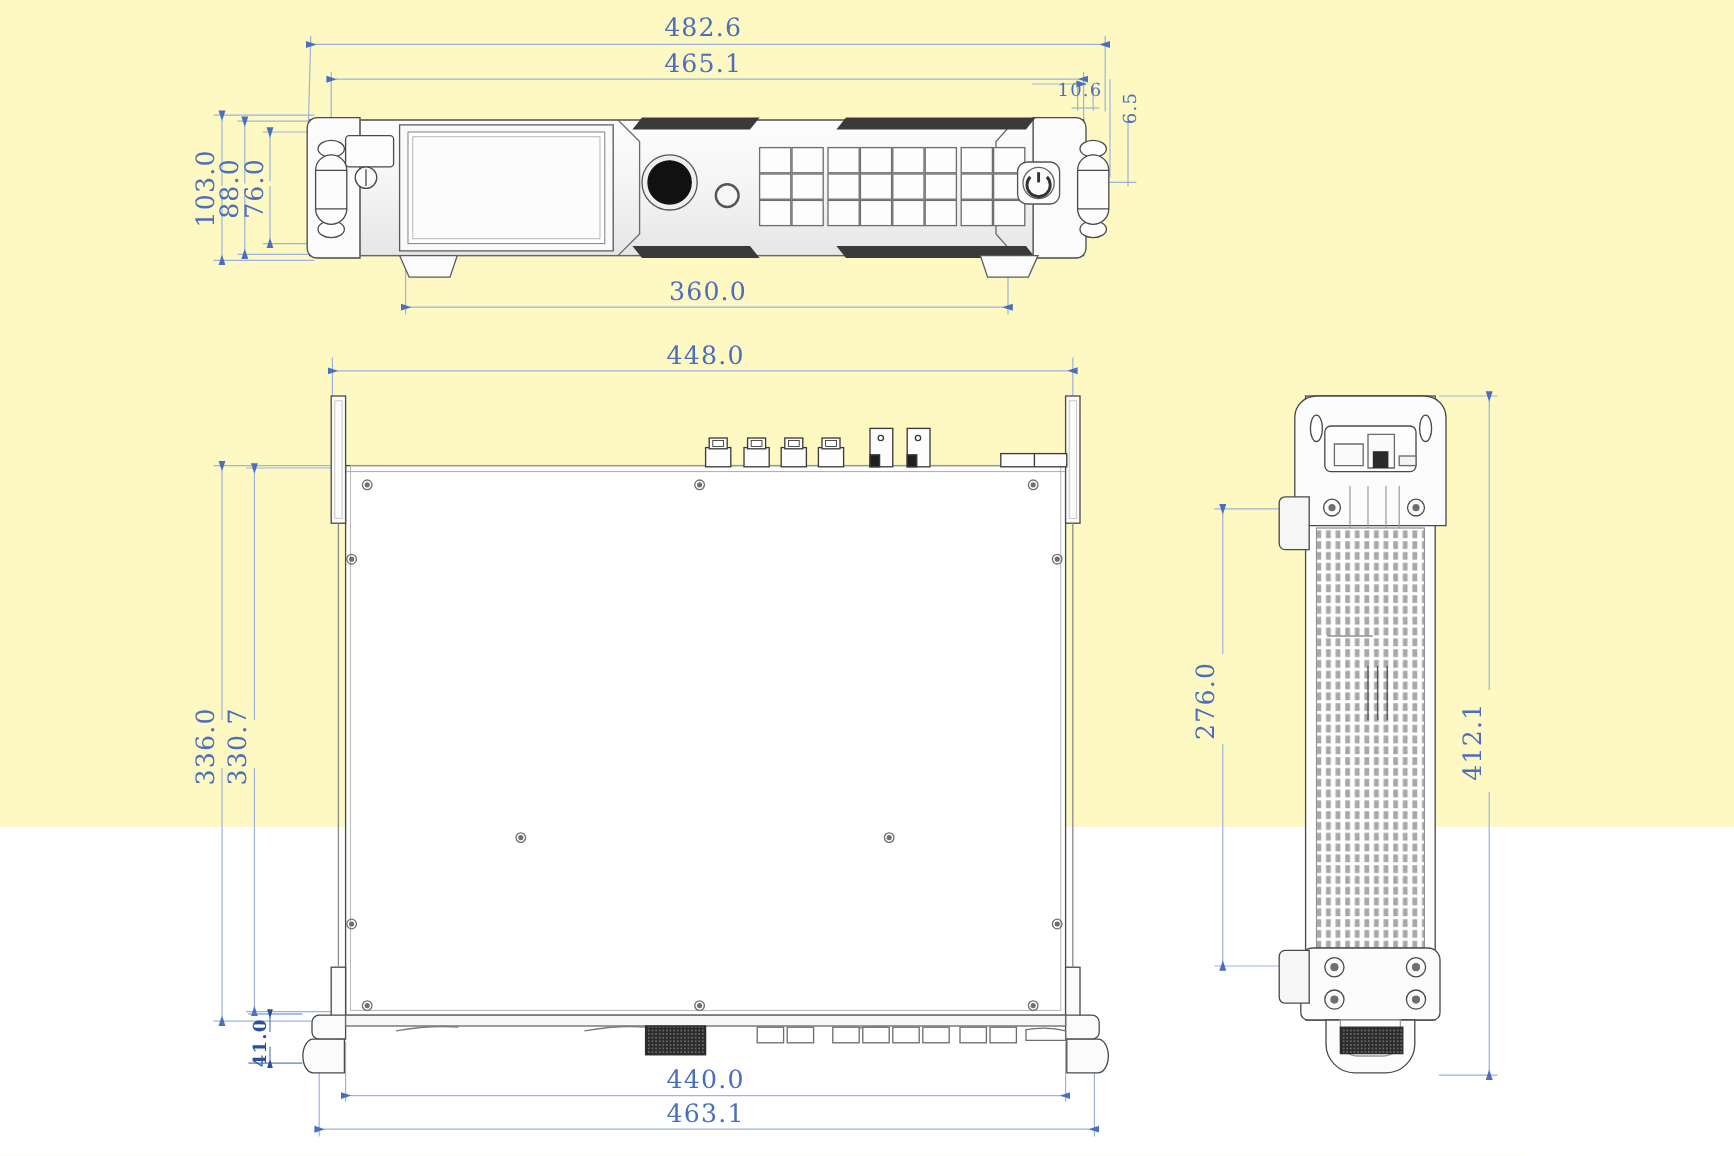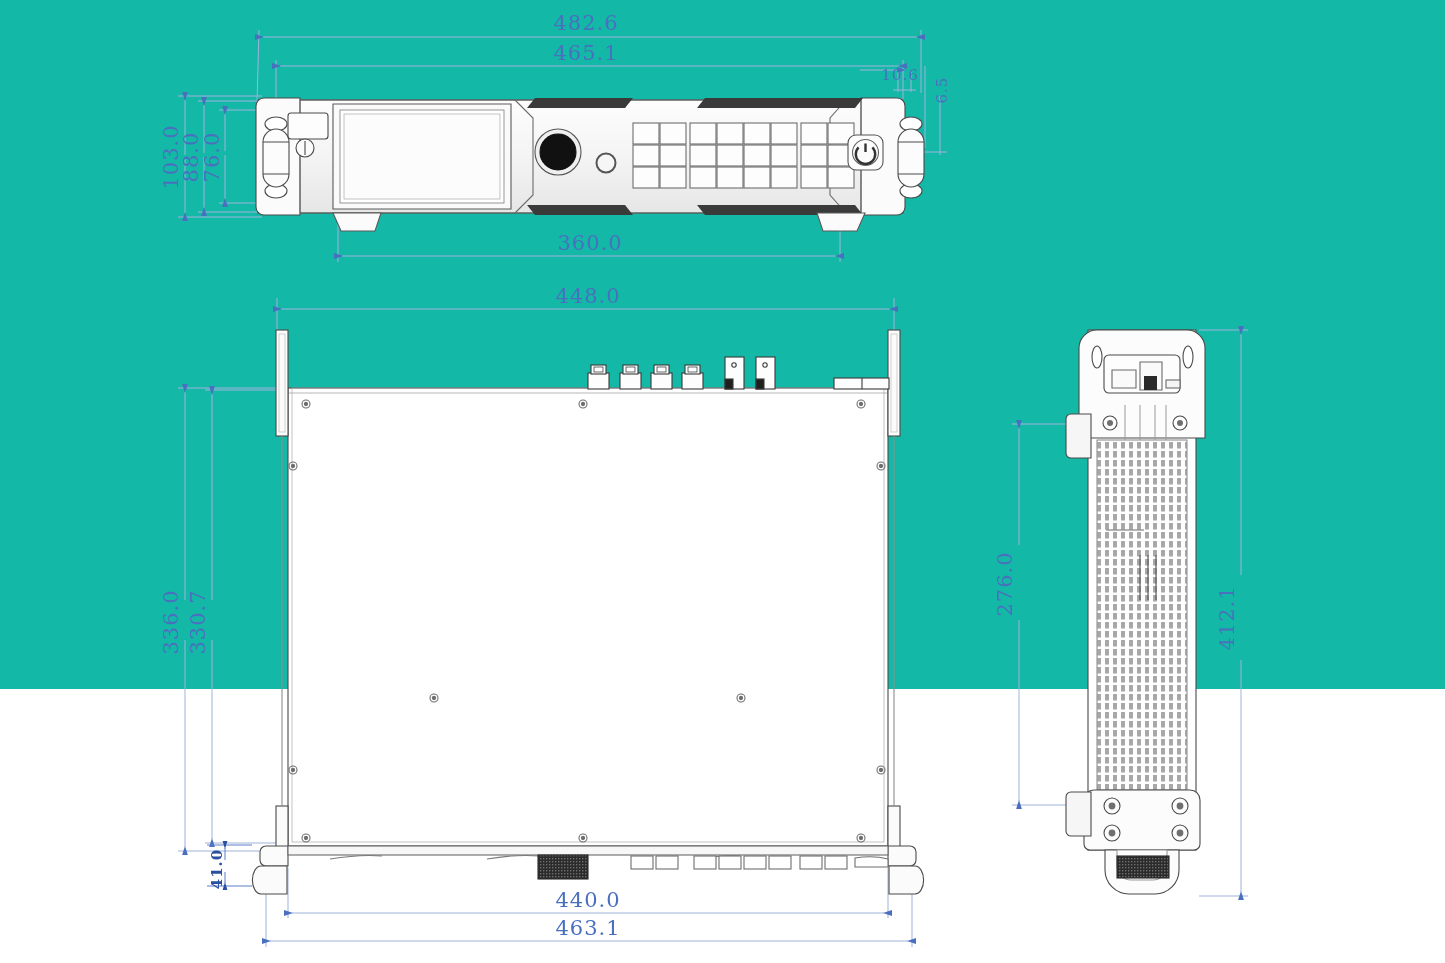--- a/index.html
+++ b/index.html
@@ -1,18 +1,18 @@
 <!DOCTYPE html>
 <html><head>
 <meta charset="utf-8">
 <title>Technical Drawing</title>
 <style>
   html,body{margin:0;padding:0;background:#ffffff;}
   body{width:1445px;height:963px;overflow:hidden;font-family:"DejaVu Serif",serif;}
-  #stage{position:relative;width:1445px;height:689px;background:#14b8a6;}
+  #stage{position:relative;width:1445px;height:689px;background:#fef9c3;}
   svg#drawing{position:absolute;left:0;top:0;width:1445px;height:963px;display:block;}
   .dimtxt{font-family:"DejaVu Serif",serif;font-size:21px;fill:#4a6fbf;letter-spacing:1px;}
   .dimtxt-bold{font-family:"DejaVu Serif",serif;font-size:15px;fill:#2a4f9f;font-weight:bold;letter-spacing:1px;}
   .dimtxt-sm{font-family:"DejaVu Serif",serif;font-size:15px;fill:#4a6fbf;letter-spacing:1px;}
 </style>
 </head>
 <body>
 
 <div id="stage">
 <svg id="drawing" viewBox="0 0 1445 963">

